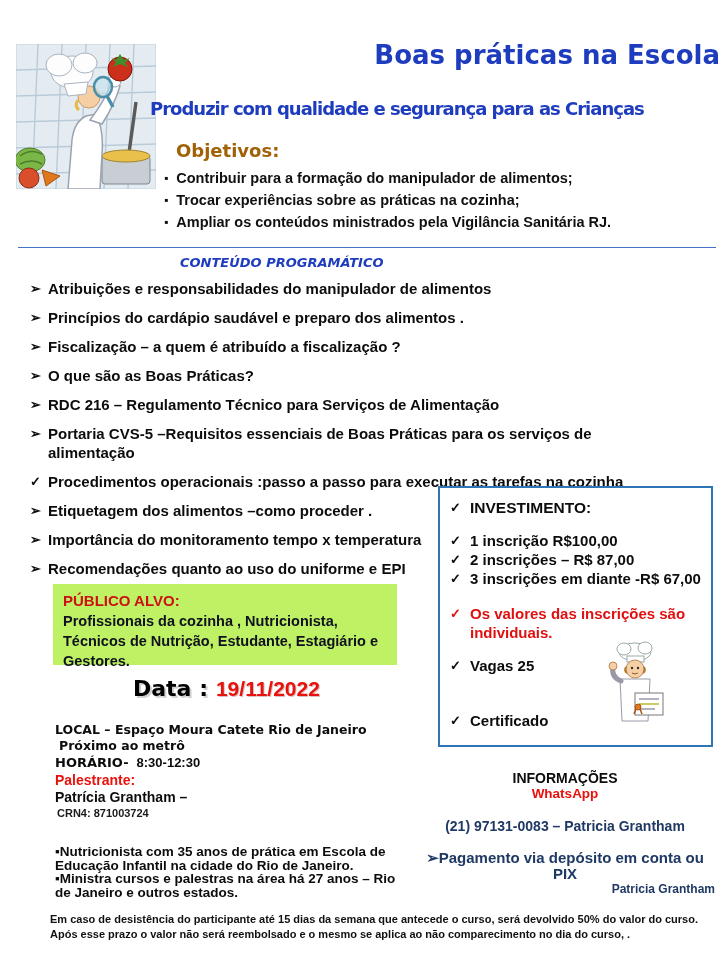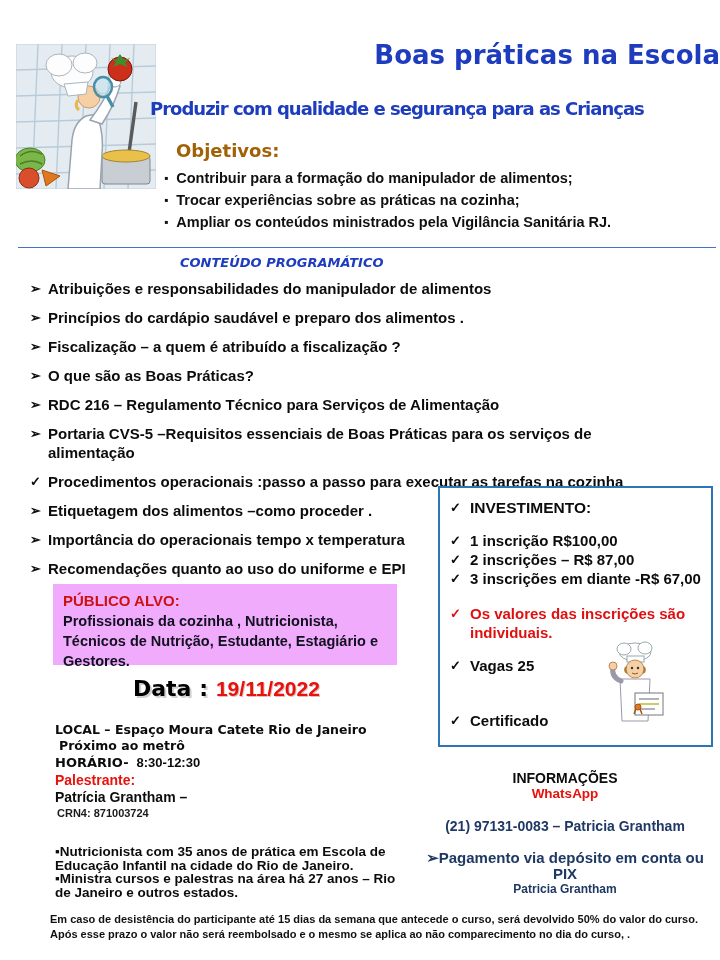--- a/index.html
+++ b/index.html
@@ -34,21 +34,21 @@
   .inv-row{display:flex;line-height:19px;font-weight:bold;font-size:15px;color:#0c0c0c;}
   .inv-marker{flex:none;width:20px;font-size:13px;}
   .inv-heading{margin-bottom:14px;font-size:15.5px;}
   .inv-gap{margin-bottom:16px;}
   .inv-note{color:#E01010;margin-bottom:14px;width:250px;}
   .inv-note .inv-marker{color:#E01010;}
   .inv-vagas{margin-bottom:36px;}
   .chef-small{right:40px;bottom:8px;}
 
   
-  .audience-box{left:53px;top:584px;width:344px;height:81px;background:#f0abfc;
+  .audience-box{left:53px;top:584px;width:344px;height:81px;background:#bef264;
                 box-sizing:border-box;padding:6px 10px;}
   .aud-heading{font-weight:bold;font-size:15px;color:#CC1111;line-height:21px;}
   .aud-line{font-weight:bold;font-size:14.5px;color:#10101e;line-height:20px;white-space:nowrap;}
 
   
   .date-line{left:133px;top:676px;font-family:"DejaVu Sans",sans-serif;font-weight:bold;
              font-size:22px;color:#000;text-shadow:2px 2px 0 rgba(0,0,0,0.18);}
   .date-value{font-family:"Liberation Sans",sans-serif;color:#E8110B;margin-left:8px;
               font-size:21px;text-shadow:1px 1px 0 rgba(120,0,0,0.25);}
 
@@ -65,21 +65,21 @@
   .bio{margin-top:25px;width:348px;}
   .bio-para{font-weight:bold;font-size:13.5px;color:#0c0c0c;line-height:13.5px;}
   .bio-para + .bio-para{margin-top:0;}
 
   
   .contact{left:415px;top:770px;width:300px;text-align:center;}
   .info-heading{font-weight:bold;font-size:14px;color:#0c0c0c;margin-bottom:0;}
   .whatsapp{font-weight:bold;font-size:13.5px;color:#E8110B;margin-bottom:17px;}
   .phone{font-weight:bold;font-size:14px;color:#1F3864;margin-bottom:16px;}
   .payment{font-weight:bold;font-size:15px;color:#1F3864;line-height:16px;}
-  .payment-name{font-weight:bold;font-size:12px;color:#1F3864;}
+  .payment-name{font-weight:bold;font-size:12px;color:#1F3864;text-align:right;}
 
   
   .footer{left:50px;top:912px;width:648px;font-weight:bold;font-size:11px;line-height:15px;color:#111;}
 
   .chef-art{left:16px;top:44px;}
 </style>
 </head>
 <body>
 
 <div class="page">
@@ -180,21 +180,21 @@
     <div class="prog-row">
       <span class="prog-marker">✓</span>
       <span class="prog-text">Procedimentos operacionais :passo  a passo para executar as tarefas na cozinha</span>
     </div>
     <div class="prog-row">
       <span class="prog-marker">➢</span>
       <span class="prog-text">Etiquetagem  dos alimentos –como proceder .</span>
     </div>
     <div class="prog-row">
       <span class="prog-marker">➢</span>
-      <span class="prog-text">Importância do  operacionais  tempo x temperatura</span>
+      <span class="prog-text">Importância do  monitoramento  tempo x temperatura</span>
     </div>
     <div class="prog-row">
       <span class="prog-marker">➢</span>
       <span class="prog-text">Recomendações quanto ao  uso do uniforme e EPI</span>
     </div>
   </div>
 
   <div class="abs invest-box">
     <div class="inv-row inv-heading">
       <span class="inv-marker">✓</span>

